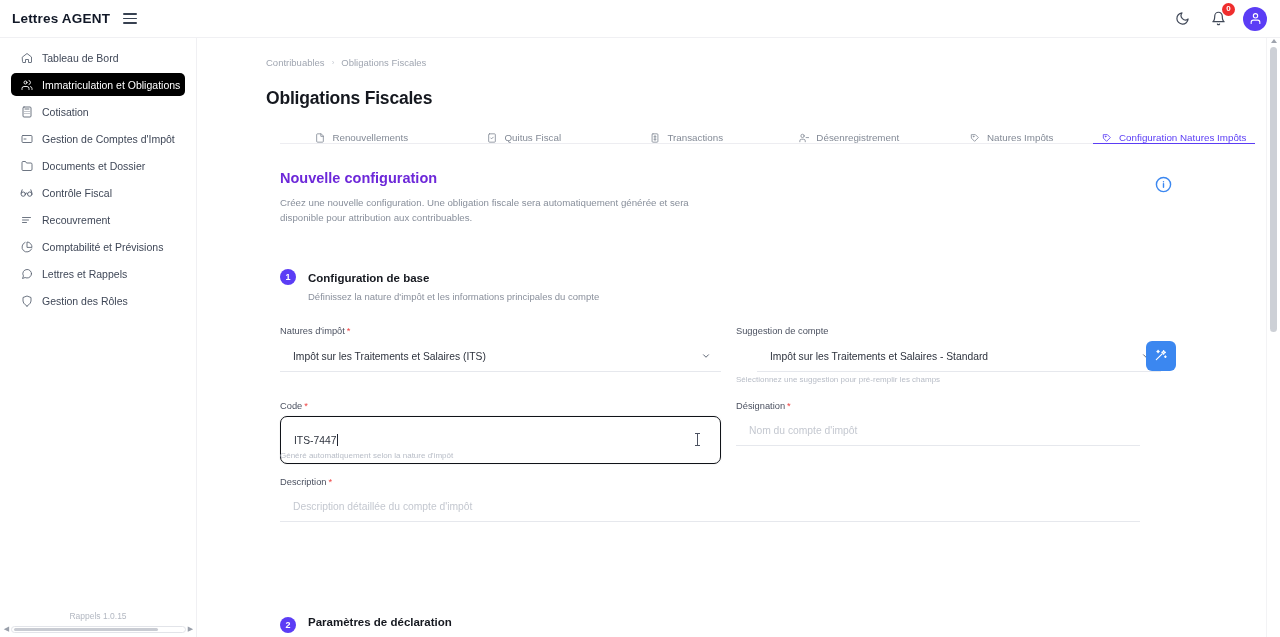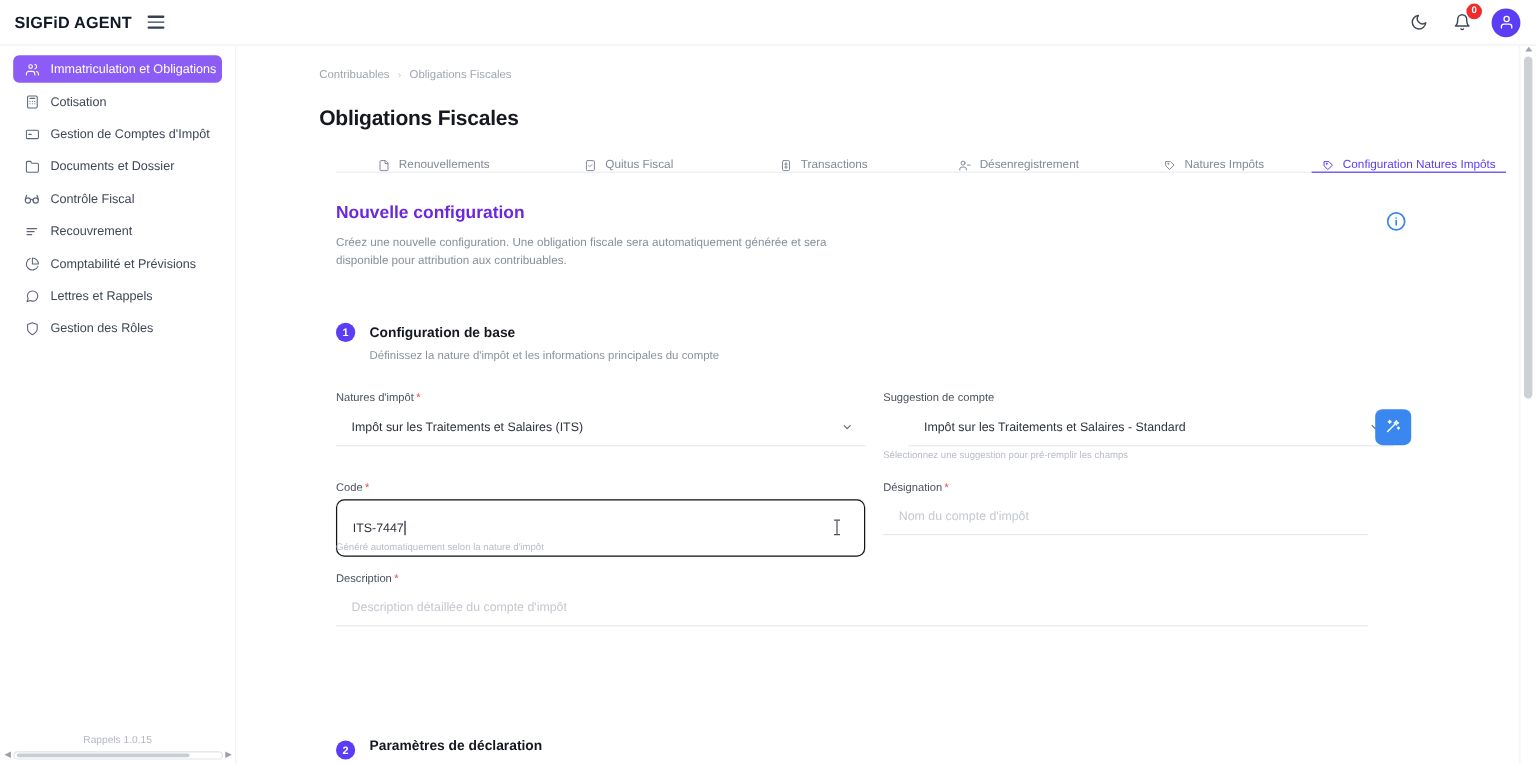--- a/index.html
+++ b/index.html
@@ -41,21 +41,21 @@
   .sidebar {
     position: absolute; top: 38px; left: 0; width: 197px; height: 599px;
     background: #ffffff; border-right: 1px solid #f0f0f3; padding-top: 8px;
   }
   .nav-item {
     display: flex; align-items: center; gap: 9px;
     height: 23px; margin: 0 11px 4px 11px; padding: 0 9px;
     border-radius: 5px; cursor: pointer;
     font-size: 10.5px; color: #3f4757; white-space: nowrap;
   }
-  .nav-item.active { background: #8b5cf6; color: #ffffff; }
+  .nav-item.active { background: #000000; color: #ffffff; }
   .nav-icon { width: 13px; height: 13px; flex: 0 0 13px; display: flex; align-items: center; justify-content: center; }
   .nav-icon svg { display: block; }
   .version {
     position: absolute; bottom: 16px; width: 100%; text-align: center;
     font-size: 8.5px; color: #b3b8c2;
   }
   .hscroll {
     position: absolute; bottom: 3px; left: 0; width: 197px; height: 10px;
     display: flex; align-items: center; padding: 0 2px;
   }
@@ -160,21 +160,21 @@
   .vscroll .varrow {
     position: absolute; top: 1px; left: 4px; width: 0; height: 0;
     border-left: 3px solid transparent; border-right: 3px solid transparent;
     border-bottom: 4px solid #9ea3ad;
   }
 </style>
 </head>
 <body>
 
 <div class="topbar">
-  <div class="brand">SIGFiD AGENT</div>
+  <div class="brand">Lettres AGENT</div>
   <div class="hamburger">
     <i></i>
       <i></i>
       <i></i>
   </div>
   <div class="topbar-right">
     <div class="icon-btn">
       <svg width="15" height="15" viewBox="0 0 24 24" fill="none" stroke="#3f4757" stroke-width="1.9" stroke-linecap="round" stroke-linejoin="round">
         <path d="M21 12.8A9 9 0 1 1 11.2 3a7 7 0 0 0 9.8 9.8z"></path>
       </svg>
@@ -190,20 +190,28 @@
       <svg width="13" height="13" viewBox="0 0 24 24" fill="none" stroke="#ffffff" stroke-width="2" stroke-linecap="round" stroke-linejoin="round">
         <path d="M20 21v-2a4 4 0 0 0-4-4H8a4 4 0 0 0-4 4v2"></path>
         <circle cx="12" cy="7" r="4"></circle>
       </svg>
     </div>
   </div>
 </div>
 
 <div class="sidebar">
 
+  <div class="nav-item">
+    <span class="nav-icon">
+      <svg width="12" height="12" viewBox="0 0 24 24" fill="none" stroke="#5e6675" stroke-width="1.8" stroke-linecap="round" stroke-linejoin="round">
+        <path d="M3 10l9-7 9 7v10a1 1 0 0 1-1 1h-5v-6H9v6H4a1 1 0 0 1-1-1z"></path>
+      </svg>
+    </span>
+    <span>Tableau de Bord</span>
+  </div>
 
   <div class="nav-item active">
     <span class="nav-icon">
       <svg width="12" height="12" viewBox="0 0 24 24" fill="none" stroke="#ffffff" stroke-width="1.8" stroke-linecap="round" stroke-linejoin="round">
         <path d="M16 21v-2a4 4 0 0 0-4-4H6a4 4 0 0 0-4 4v2"></path>
         <circle cx="9" cy="7" r="3"></circle>
         <path d="M22 21v-2a4 4 0 0 0-3-3.87"></path>
         <path d="M16 3.1a4 4 0 0 1 0 7.75"></path>
       </svg>
     </span>

